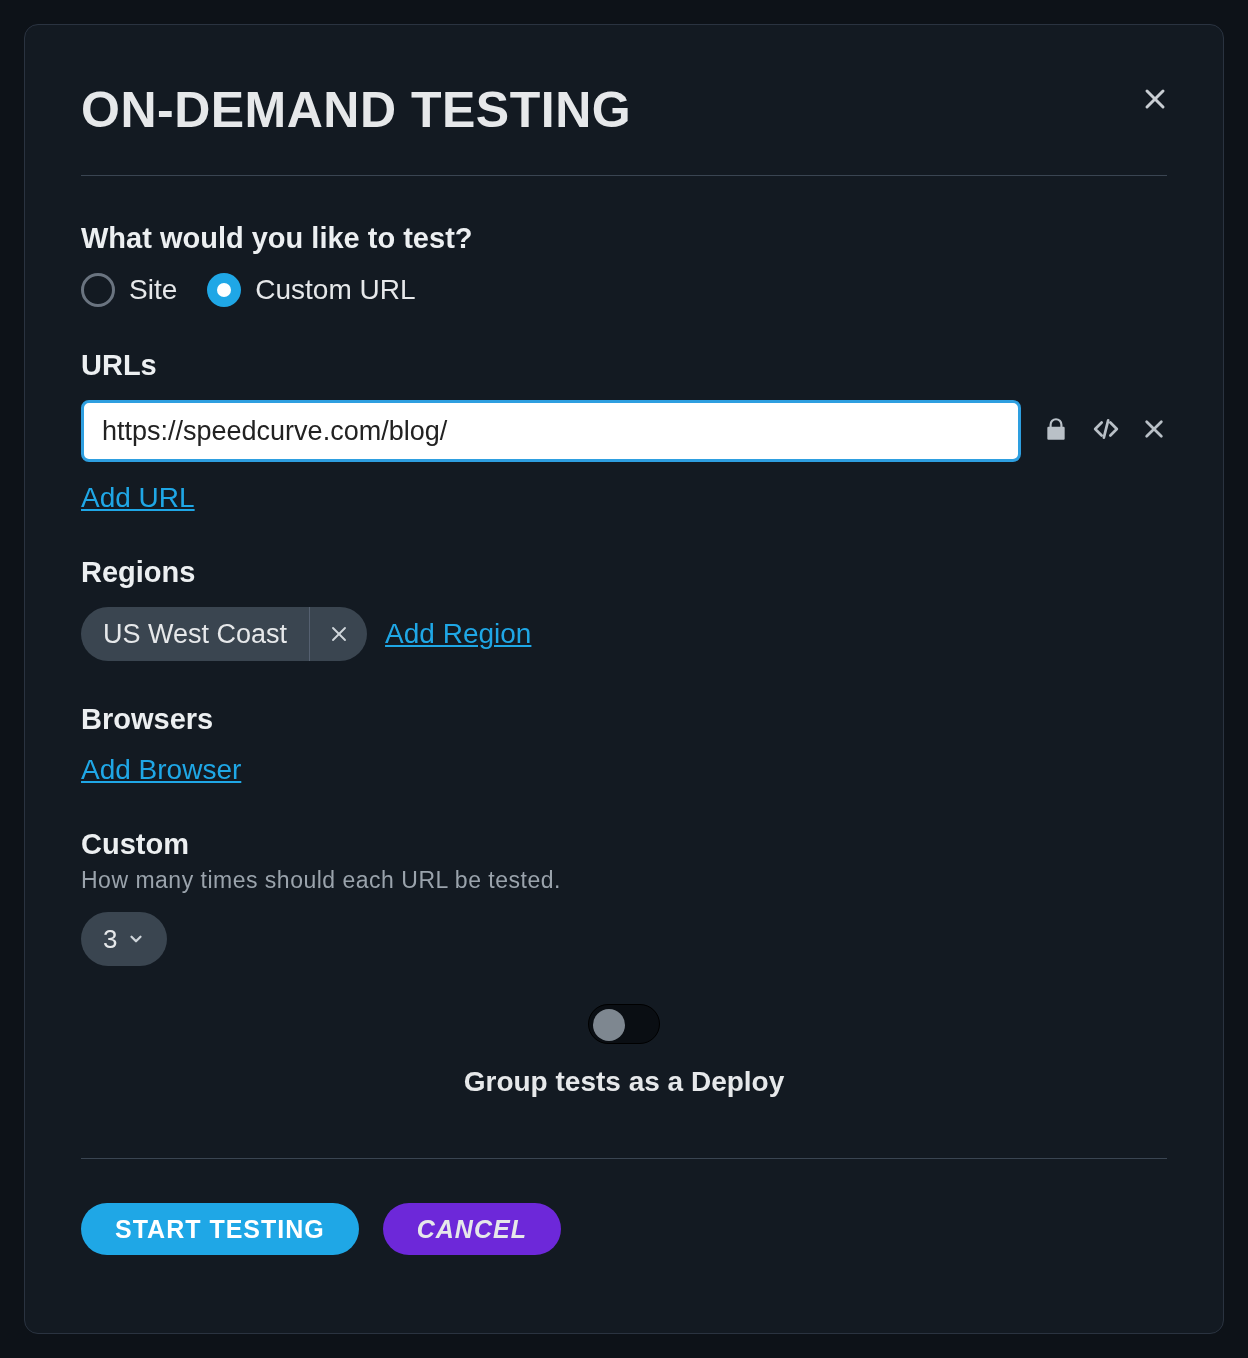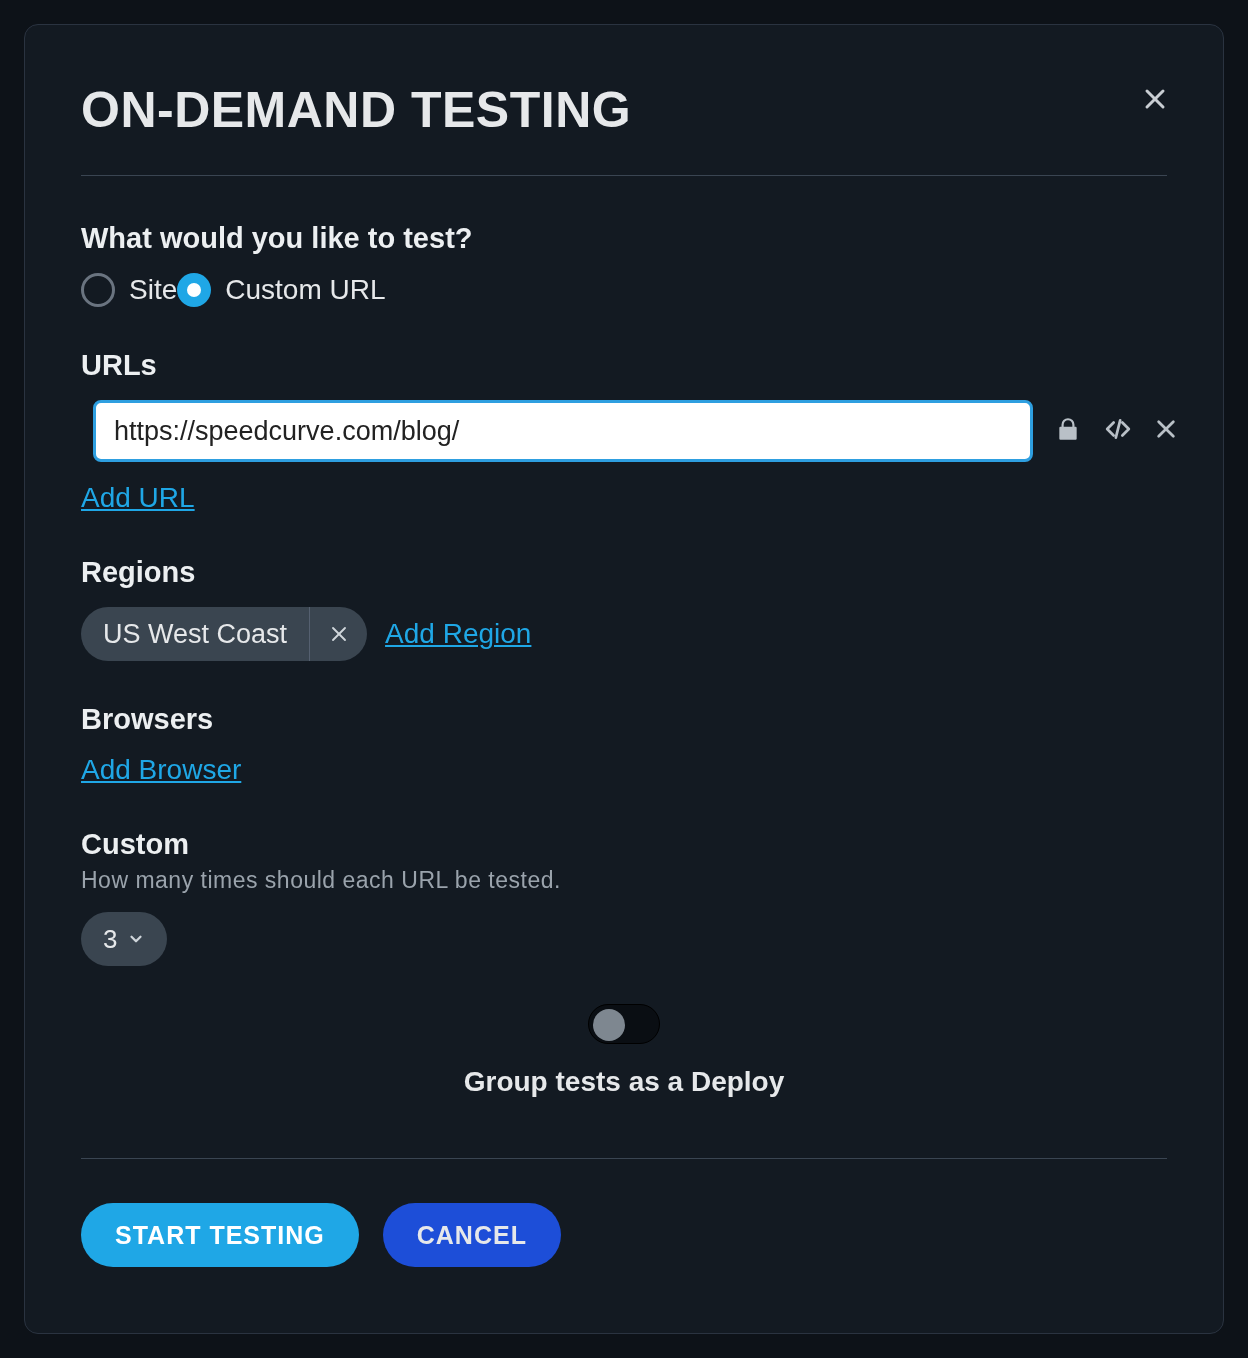--- a/index.html
+++ b/index.html
@@ -52,20 +52,21 @@
   .section { margin-bottom: 42px; }
   .section-label {
     font-size: 29px;
     font-weight: 800;
     color: #eceff1;
     margin-bottom: 18px;
   }
   .radio-row {
     display: flex;
     align-items: flex-end;
+    gap: 30px;
     margin-top: 6px;
   }
   .radio-item {
     display: flex;
     align-items: center;
     gap: 14px;
     cursor: pointer;
   }
   .radio-outer {
     width: 34px; height: 34px;
@@ -96,21 +97,20 @@
   .url-input {
     flex: 0 0 940px;
     height: 62px;
     background: #ffffff;
     border: 3px solid #2e9fe0;
     border-radius: 8px;
     font-size: 27px;
     color: #222;
     padding: 0 18px;
     outline: none;
-    margin-left: 12px;
   }
   .url-icons {
     display: flex;
     align-items: center;
     gap: 22px;
     color: #b9c0c7;
   }
   .url-icons .icon { cursor: pointer; }
   .add-link {
     display: inline-block;
@@ -192,36 +192,37 @@
   }
   .toggle-label {
     font-size: 28px;
     font-weight: 800;
   }
   .footer {
     display: flex;
     gap: 24px;
   }
   .btn {
-    height: 64px;
+    height: 52px;
     border: none;
     border-radius: 999px;
     padding: 11px 34px;
     font-size: 25px;
     font-weight: 800;
     letter-spacing: 1px;
     cursor: pointer;
   }
   .btn.primary {
     background: #1fa7e6;
     color: #ffffff;
   }
   .btn.secondary {
-    background: #1d4ed8;
-    color: #e6e8ea;
+    background: #6d28d9;
+    color: #e6e8ea;
+    font-style: italic;
   }
 </style>
 </head>
 <body>
 
 <div class="modal">
 
   <div class="modal-header">
     <h1 class="modal-title">ON-DEMAND TESTING</h1>
     <span class="close-x">

